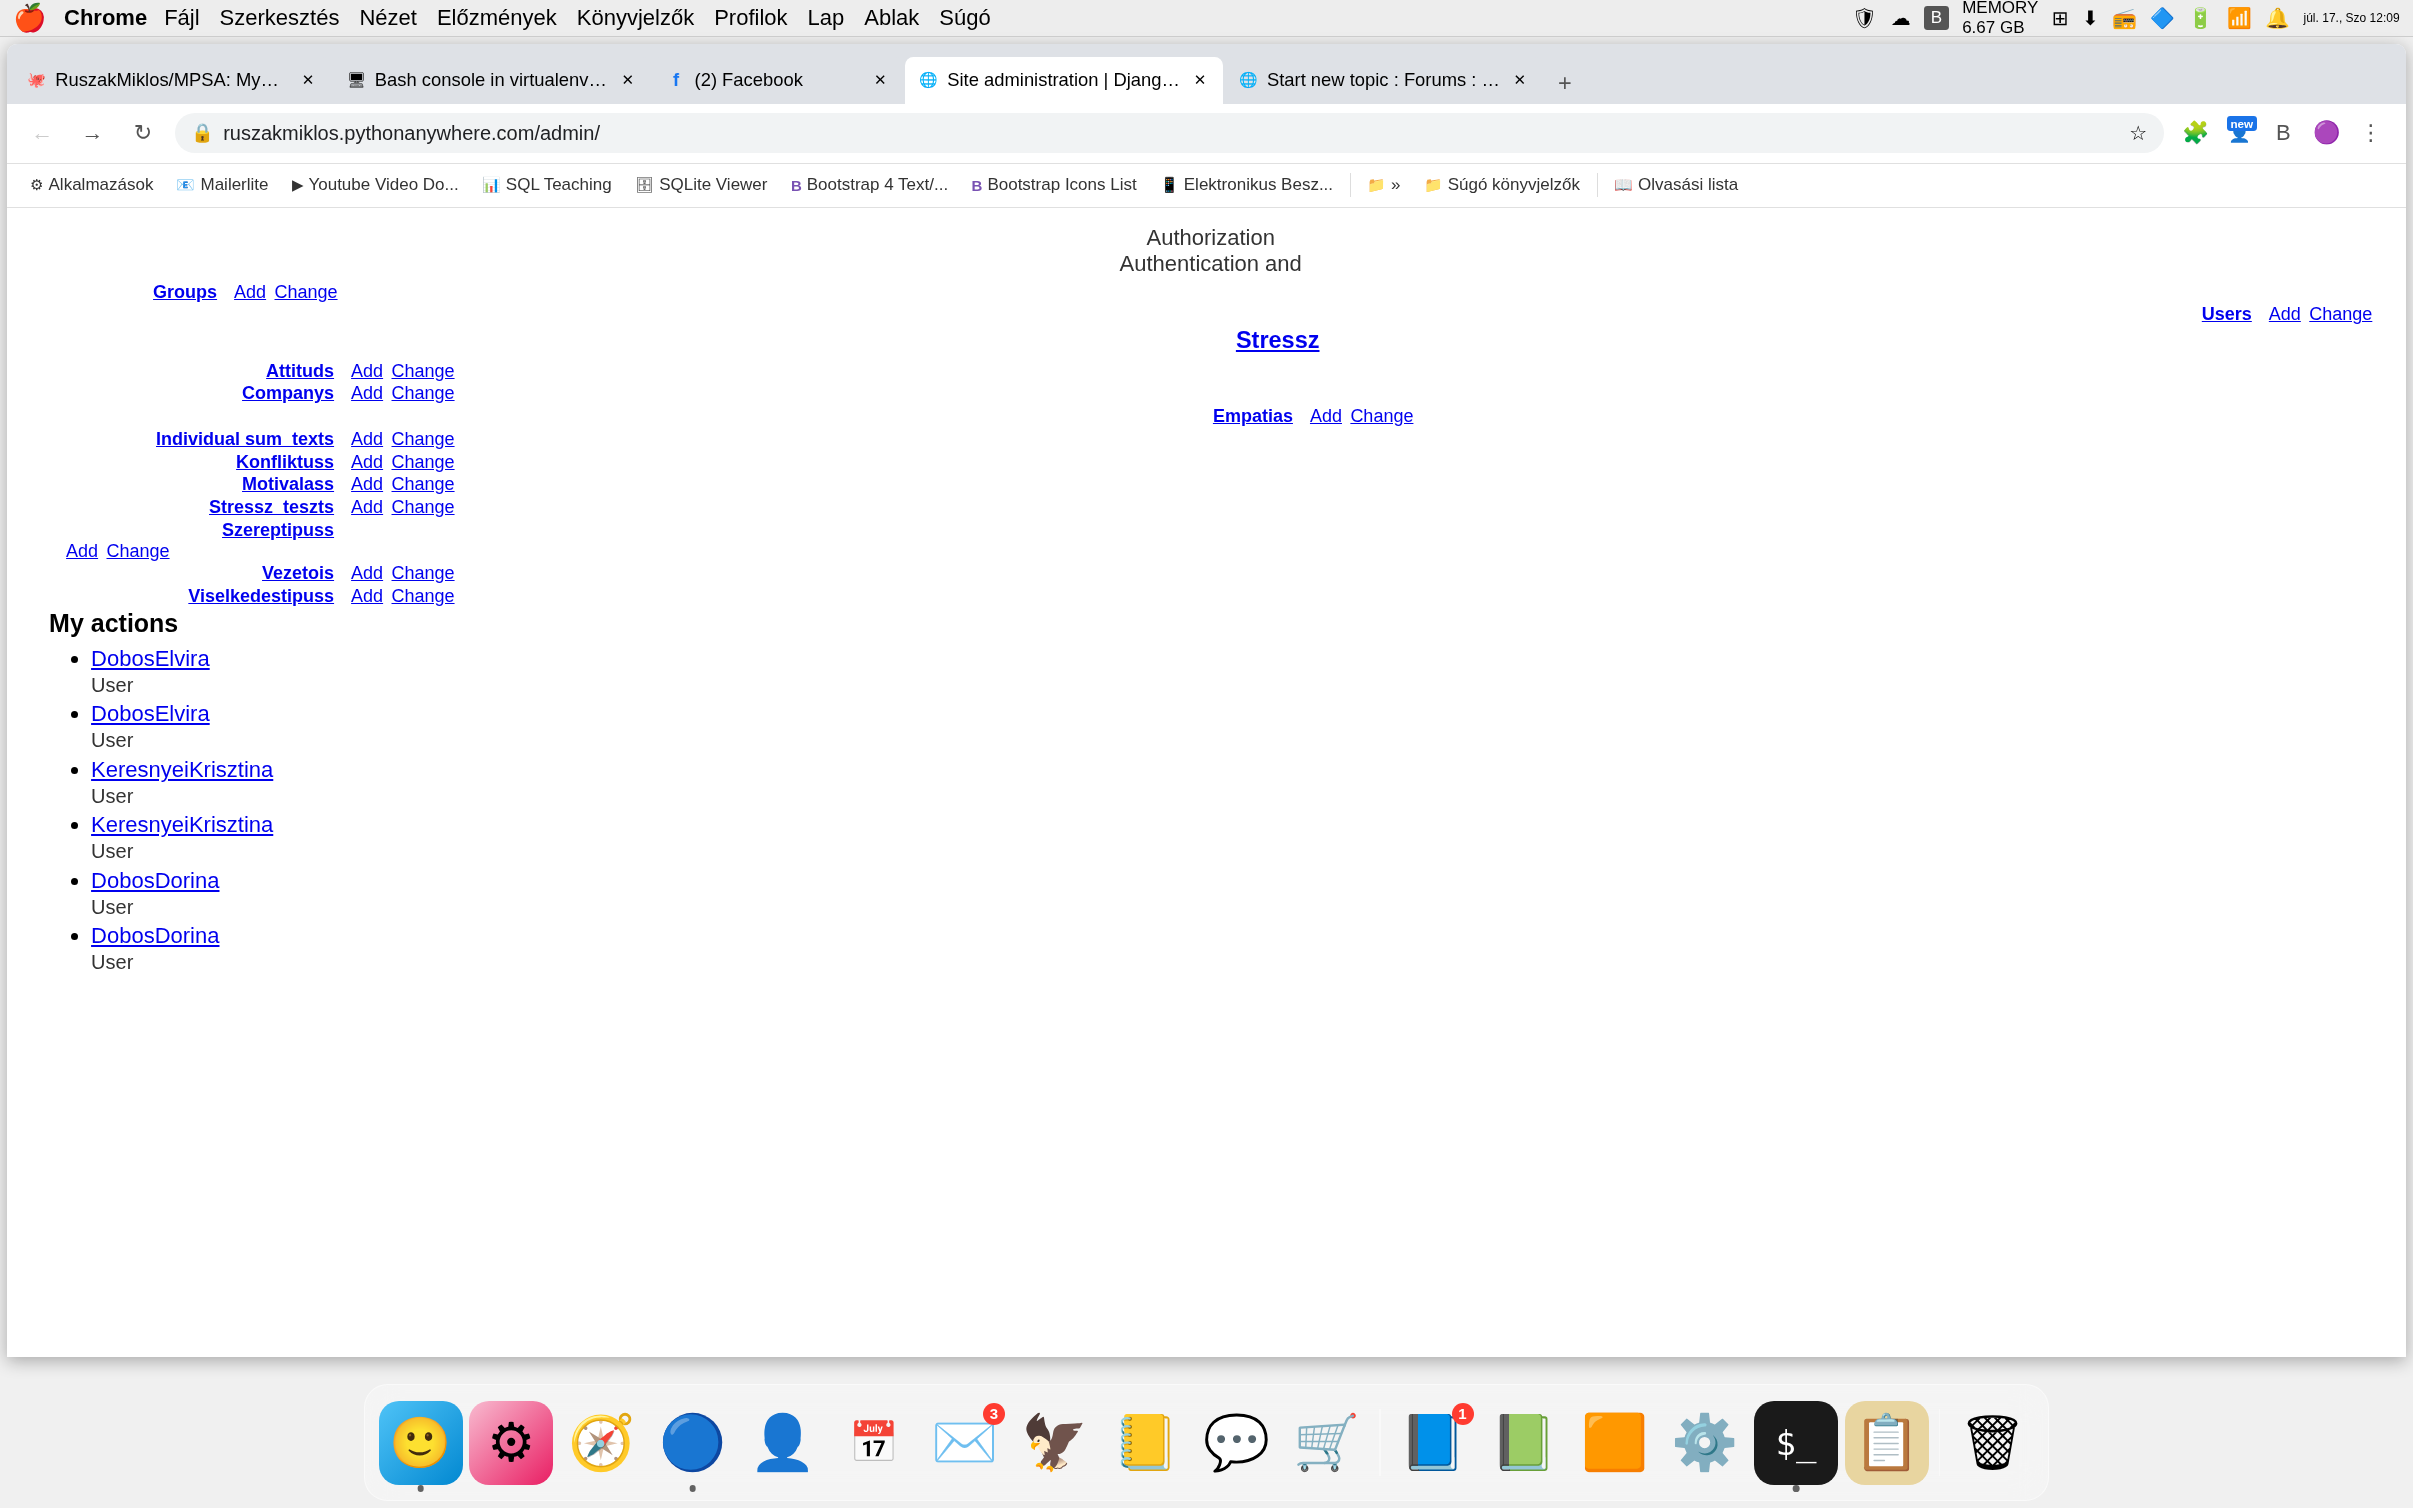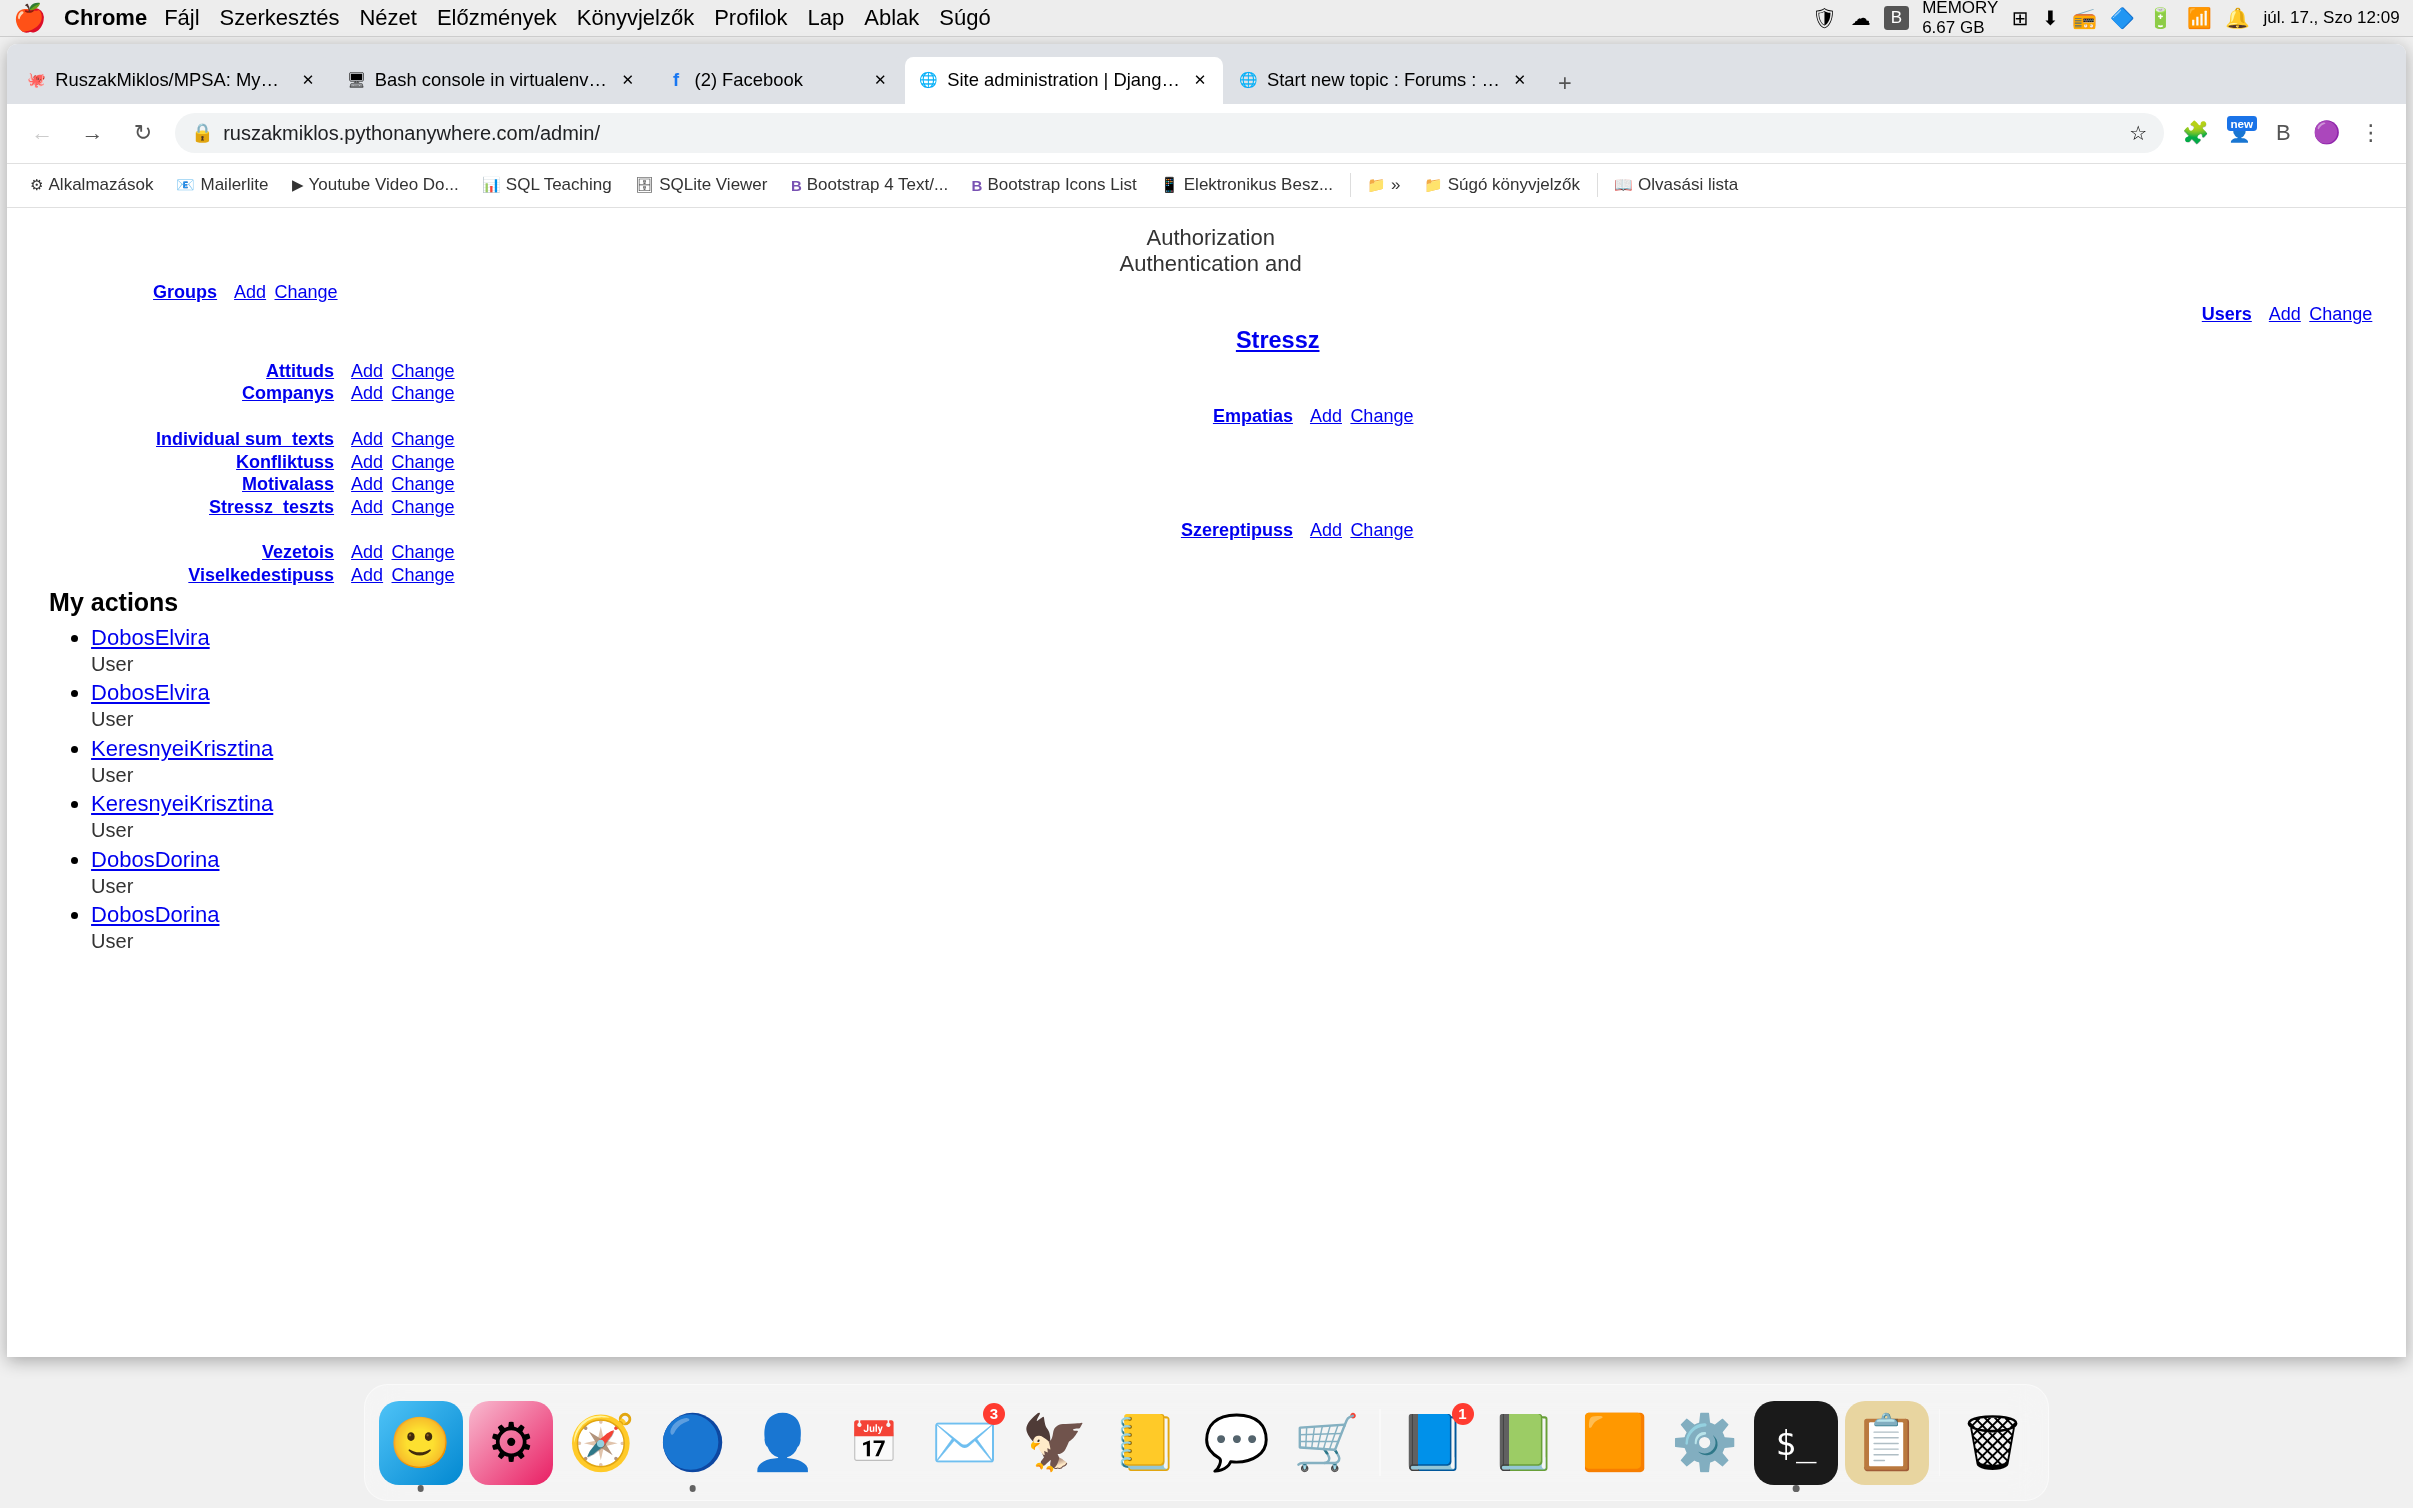--- a/index.html
+++ b/index.html
@@ -386,21 +386,21 @@
     <span>☁</span>
     <span style="background:#555;color:white;padding:1.7px 6.7px;border-radius:3.4px;font-size:17px;">B</span>
     <span style="font-size:17px;">MEMORY<br>6.67 GB</span>
     <span>⊞</span>
     <span>⬇</span>
     <span>📻</span>
     <span>🔷</span>
     <span>🔋</span>
     <span>📶</span>
     <span>🔔</span>
-    <span style="font-size:17px;">júl. 17., Szo  12:09</span>
+    <span style="font-size:12px;">júl. 17., Szo  12:09</span>
   </div>
 </div>
 
 <div class="chrome-window">
 
   <div class="tab-bar">
     <div class="tab">
       <span class="tab-favicon">🐙</span>
       <span class="tab-title">RuszakMiklos/MPSA: MyPro S...</span>
       <span class="tab-close">✕</span>
@@ -573,21 +573,21 @@
               <a class="admin-link-plain">Change</a>
             </div>
           </div>
           <div class="model-row" style="justify-content: flex-start; padding-left: 17px;">
             <div class="model-name" style="min-width: 285px;"><a class="admin-link">Stressz_teszts</a></div>
             <div class="model-actions">
               <a class="admin-link-plain">Add</a>
               <a class="admin-link-plain">Change</a>
             </div>
           </div>
-          <div class="model-row" style="justify-content: center; padding-left: 17px;">
+          <div class="model-row" style="justify-content: space-between; padding-left: 17px; flex-direction: column;">
             <div class="model-name" style="min-width: 285px;"><a class="admin-link">Szereptipuss</a></div>
             <div class="model-actions">
               <a class="admin-link-plain">Add</a>
               <a class="admin-link-plain">Change</a>
             </div>
           </div>
           <div class="model-row" style="justify-content: flex-start; padding-left: 17px;">
             <div class="model-name" style="min-width: 285px;"><a class="admin-link">Vezetois</a></div>
             <div class="model-actions">
               <a class="admin-link-plain">Add</a>

